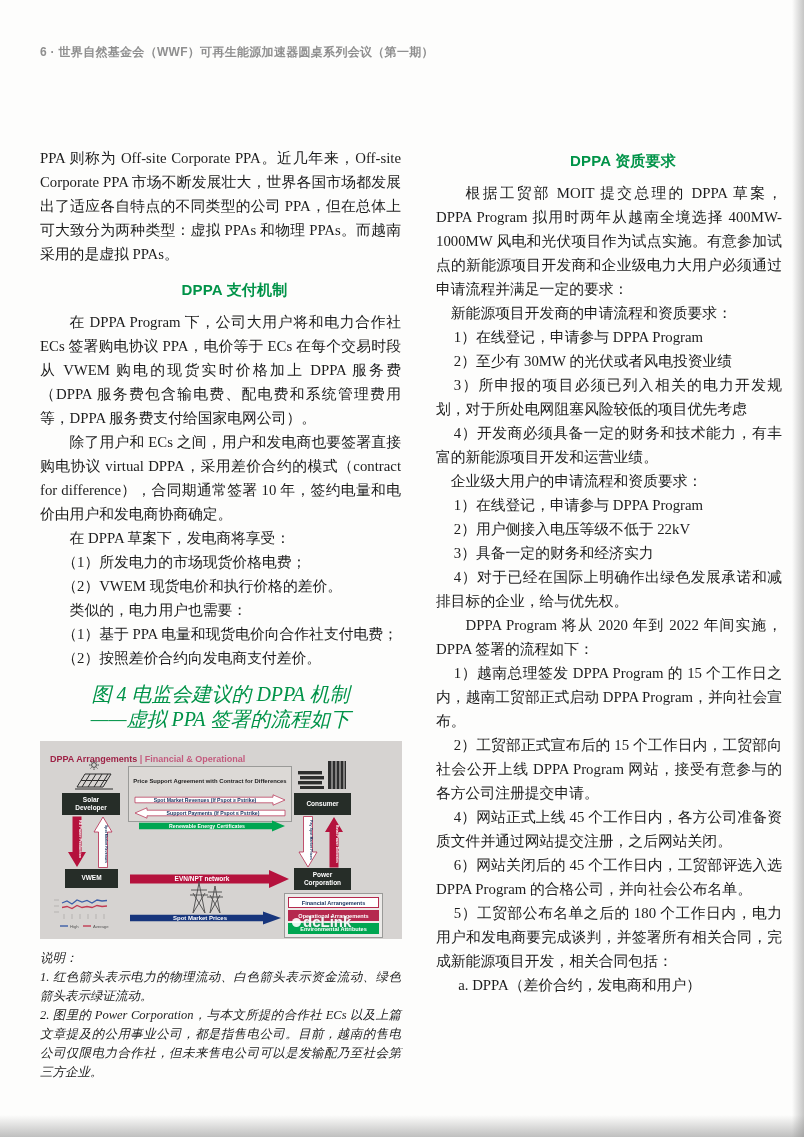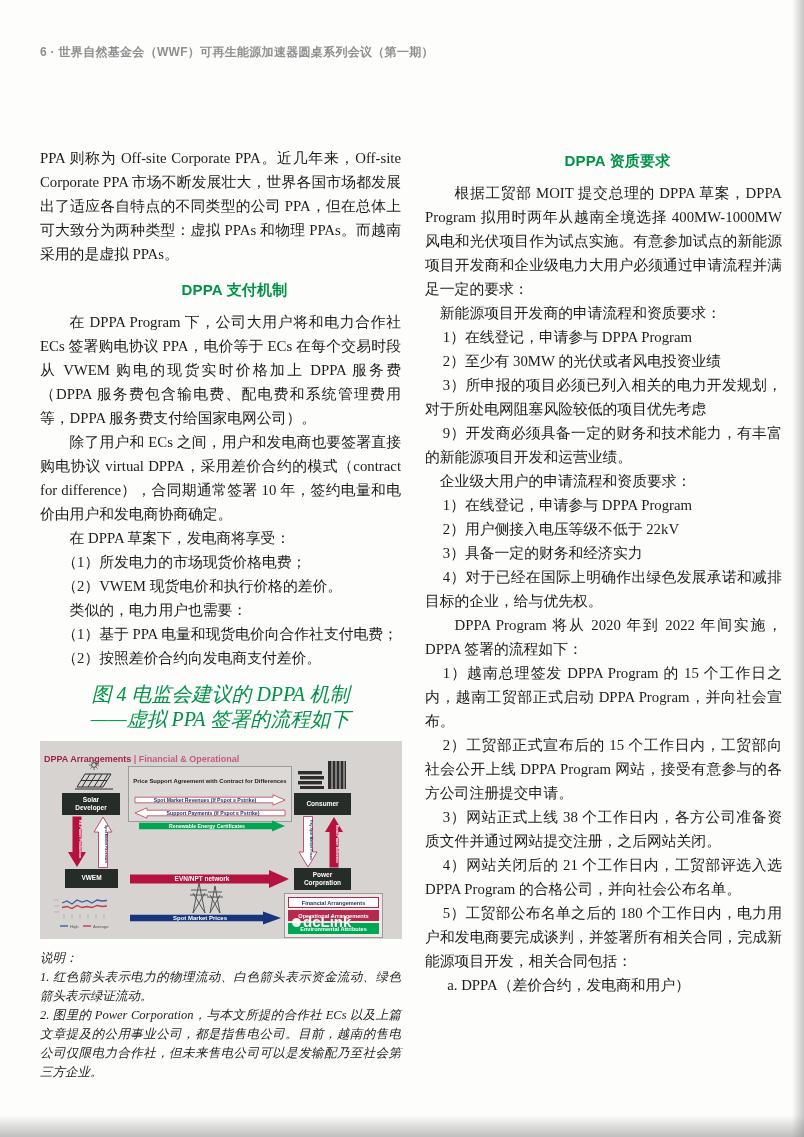--- a/index.html
+++ b/index.html
@@ -10,40 +10,40 @@
   }
   .edge-right{position:absolute;top:0;right:0;width:12px;height:100%;
     background:linear-gradient(to right,rgba(150,150,150,0) 0%,rgba(130,130,130,0.45) 100%);}
   .edge-bottom{position:absolute;left:0;bottom:0;width:100%;height:22px;
     background:linear-gradient(to bottom,rgba(150,150,150,0) 0%,rgba(130,130,130,0.5) 100%);}
   .header{
     position:absolute;top:44px;left:40px;right:40px;
     font-family:"Liberation Sans","DejaVu Sans",sans-serif;font-weight:bold;
     font-size:12px;color:#8f8f8f;letter-spacing:.3px;
   }
-  .columns{position:absolute;top:146px;left:40px;width:742px;display:flex;gap:24px;}
+  .columns{position:absolute;top:146px;left:40px;width:742px;display:flex;gap:35px;}
   .col{width:361px;font-size:14.8px;line-height:24px;text-align:justify;}
   p{margin:0;}
   .ind2{text-indent:2em;}
   .ind15{text-indent:1.5em;}
   .ind12{text-indent:1.2em;}
   .ind1{text-indent:1em;}
   .h-green{
     font-family:"Liberation Sans","DejaVu Sans",sans-serif;font-weight:bold;
     color:#009348;font-size:15px;line-height:20px;text-align:center;
     margin:14px 0 10px 28px;letter-spacing:.2px;
   }
   .h-green.first{margin-top:5px;}
   .caption{color:#009348;text-align:center;font-style:italic;font-size:20px;line-height:25px;margin-top:12px;}
   
   .diagram{
     position:relative;width:362px;height:198px;background:#d6d3d1;margin-top:9px;
     font-family:"Liberation Sans","DejaVu Sans",sans-serif;text-align:left;
   }
-  .dgtitle{position:absolute;left:4px;top:6px;font-size:9px;font-weight:bold;color:#9e2246;}
+  .dgtitle{position:absolute;left:10px;top:6px;font-size:9px;font-weight:bold;color:#9e2246;}
   .dgtitle .sub{color:#c35b7e;font-weight:600;}
   .dbox{position:absolute;background:#262d28;color:#fff;font-size:6.5px;font-weight:bold;
     display:flex;align-items:center;justify-content:center;text-align:center;line-height:1.3;}
   .dbox span{display:block;width:46px;}
   .b-solar{left:22px;top:52px;width:58px;height:22px;}
   .b-consumer{left:254px;top:52px;width:57px;height:22px;}
   .b-vwem{left:25px;top:128px;width:53px;height:19px;}
   .b-power{left:254px;top:127px;width:57px;height:22px;}
   .cfd{position:absolute;left:88px;top:25px;width:164px;height:56px;background:#dcd9d6;
     border:1px solid #9a9a98;padding:2px 3px;box-sizing:border-box;}
@@ -249,32 +249,32 @@
       </div>
     </div>
 
     <div class="col">
       <div class="h-green first">DPPA 资质要求</div>
       <p class="ind2">根据工贸部 MOIT 提交总理的 DPPA 草案，DPPA Program 拟用时两年从越南全境选择 400MW-1000MW 风电和光伏项目作为试点实施。有意参加试点的新能源项目开发商和企业级电力大用户必须通过申请流程并满足一定的要求：</p>
       <p class="ind1">新能源项目开发商的申请流程和资质要求：</p>
       <p class="ind12">1）在线登记，申请参与 DPPA Program</p>
       <p class="ind12">2）至少有 30MW 的光伏或者风电投资业绩</p>
       <p class="ind12">3）所申报的项目必须已列入相关的电力开发规划，对于所处电网阻塞风险较低的项目优先考虑</p>
-      <p class="ind12">9）开发商必须具备一定的财务和技术能力，有丰富的新能源项目开发和运营业绩。</p>
+      <p class="ind12">4）开发商必须具备一定的财务和技术能力，有丰富的新能源项目开发和运营业绩。</p>
       <p class="ind1">企业级大用户的申请流程和资质要求：</p>
       <p class="ind12">1）在线登记，申请参与 DPPA Program</p>
       <p class="ind12">2）用户侧接入电压等级不低于 22kV</p>
       <p class="ind12">3）具备一定的财务和经济实力</p>
       <p class="ind12">4）对于已经在国际上明确作出绿色发展承诺和减排目标的企业，给与优先权。</p>
 
       <p class="ind2">DPPA Program 将从 2020 年到 2022 年间实施，DPPA 签署的流程如下：</p>
       <p class="ind12">1）越南总理签发 DPPA Program 的 15 个工作日之内，越南工贸部正式启动 DPPA Program，并向社会宣布。</p>
       <p class="ind12">2）工贸部正式宣布后的 15 个工作日内，工贸部向社会公开上线 DPPA Program 网站，接受有意参与的各方公司注册提交申请。</p>
-      <p class="ind12">3）网站正式上线 38 个工作日内，各方公司准备资质文件并通过网站提交注册，之后网站关闭。</p>
-      <p class="ind12">4）网站关闭后的 21 个工作日内，工贸部评选入选 DPPA Program 的合格公司，并向社会公布名单。</p>
+      <p class="ind12">4）网站正式上线 45 个工作日内，各方公司准备资质文件并通过网站提交注册，之后网站关闭。</p>
+      <p class="ind12">6）网站关闭后的 45 个工作日内，工贸部评选入选 DPPA Program 的合格公司，并向社会公布名单。</p>
       <p class="ind12">5）工贸部公布名单之后的 180 个工作日内，电力用户和发电商要完成谈判，并签署所有相关合同，完成新能源项目开发，相关合同包括：</p>
       <p class="ind15">a. DPPA（差价合约，发电商和用户）</p>
     </div>
   </div>
 
   <div class="edge-right"></div>
   <div class="edge-bottom"></div>
 </div>
 
 </body></html>

